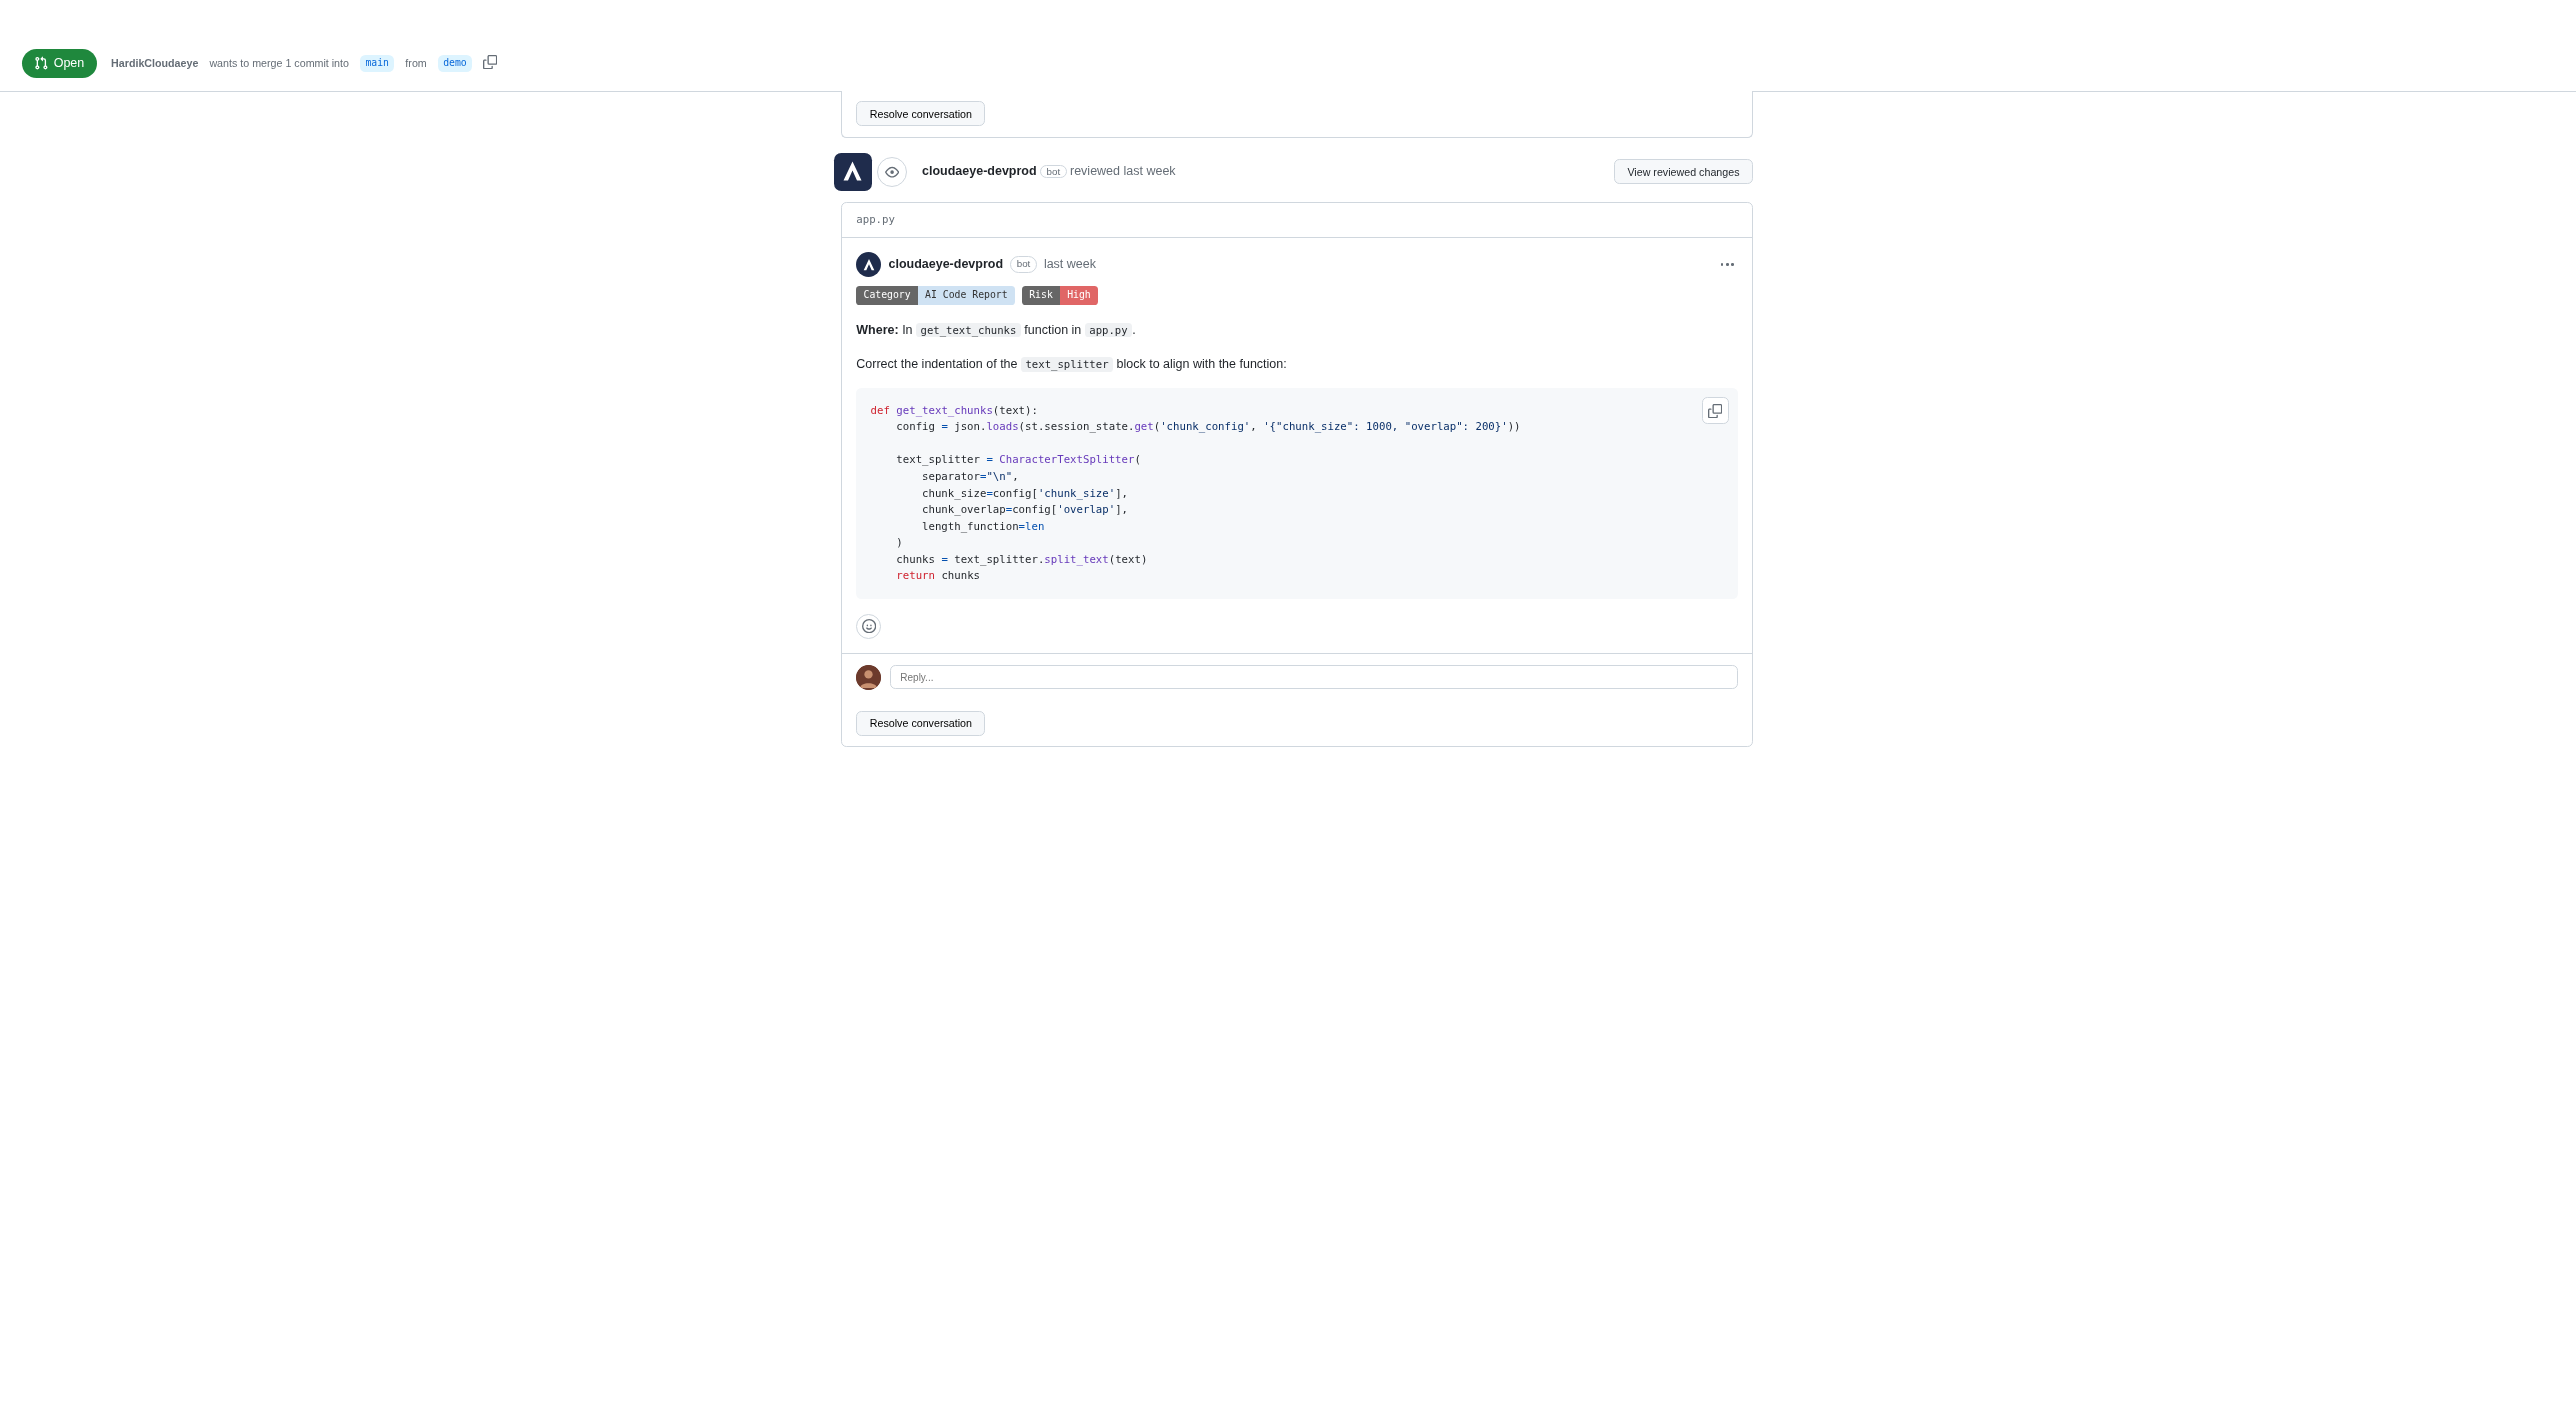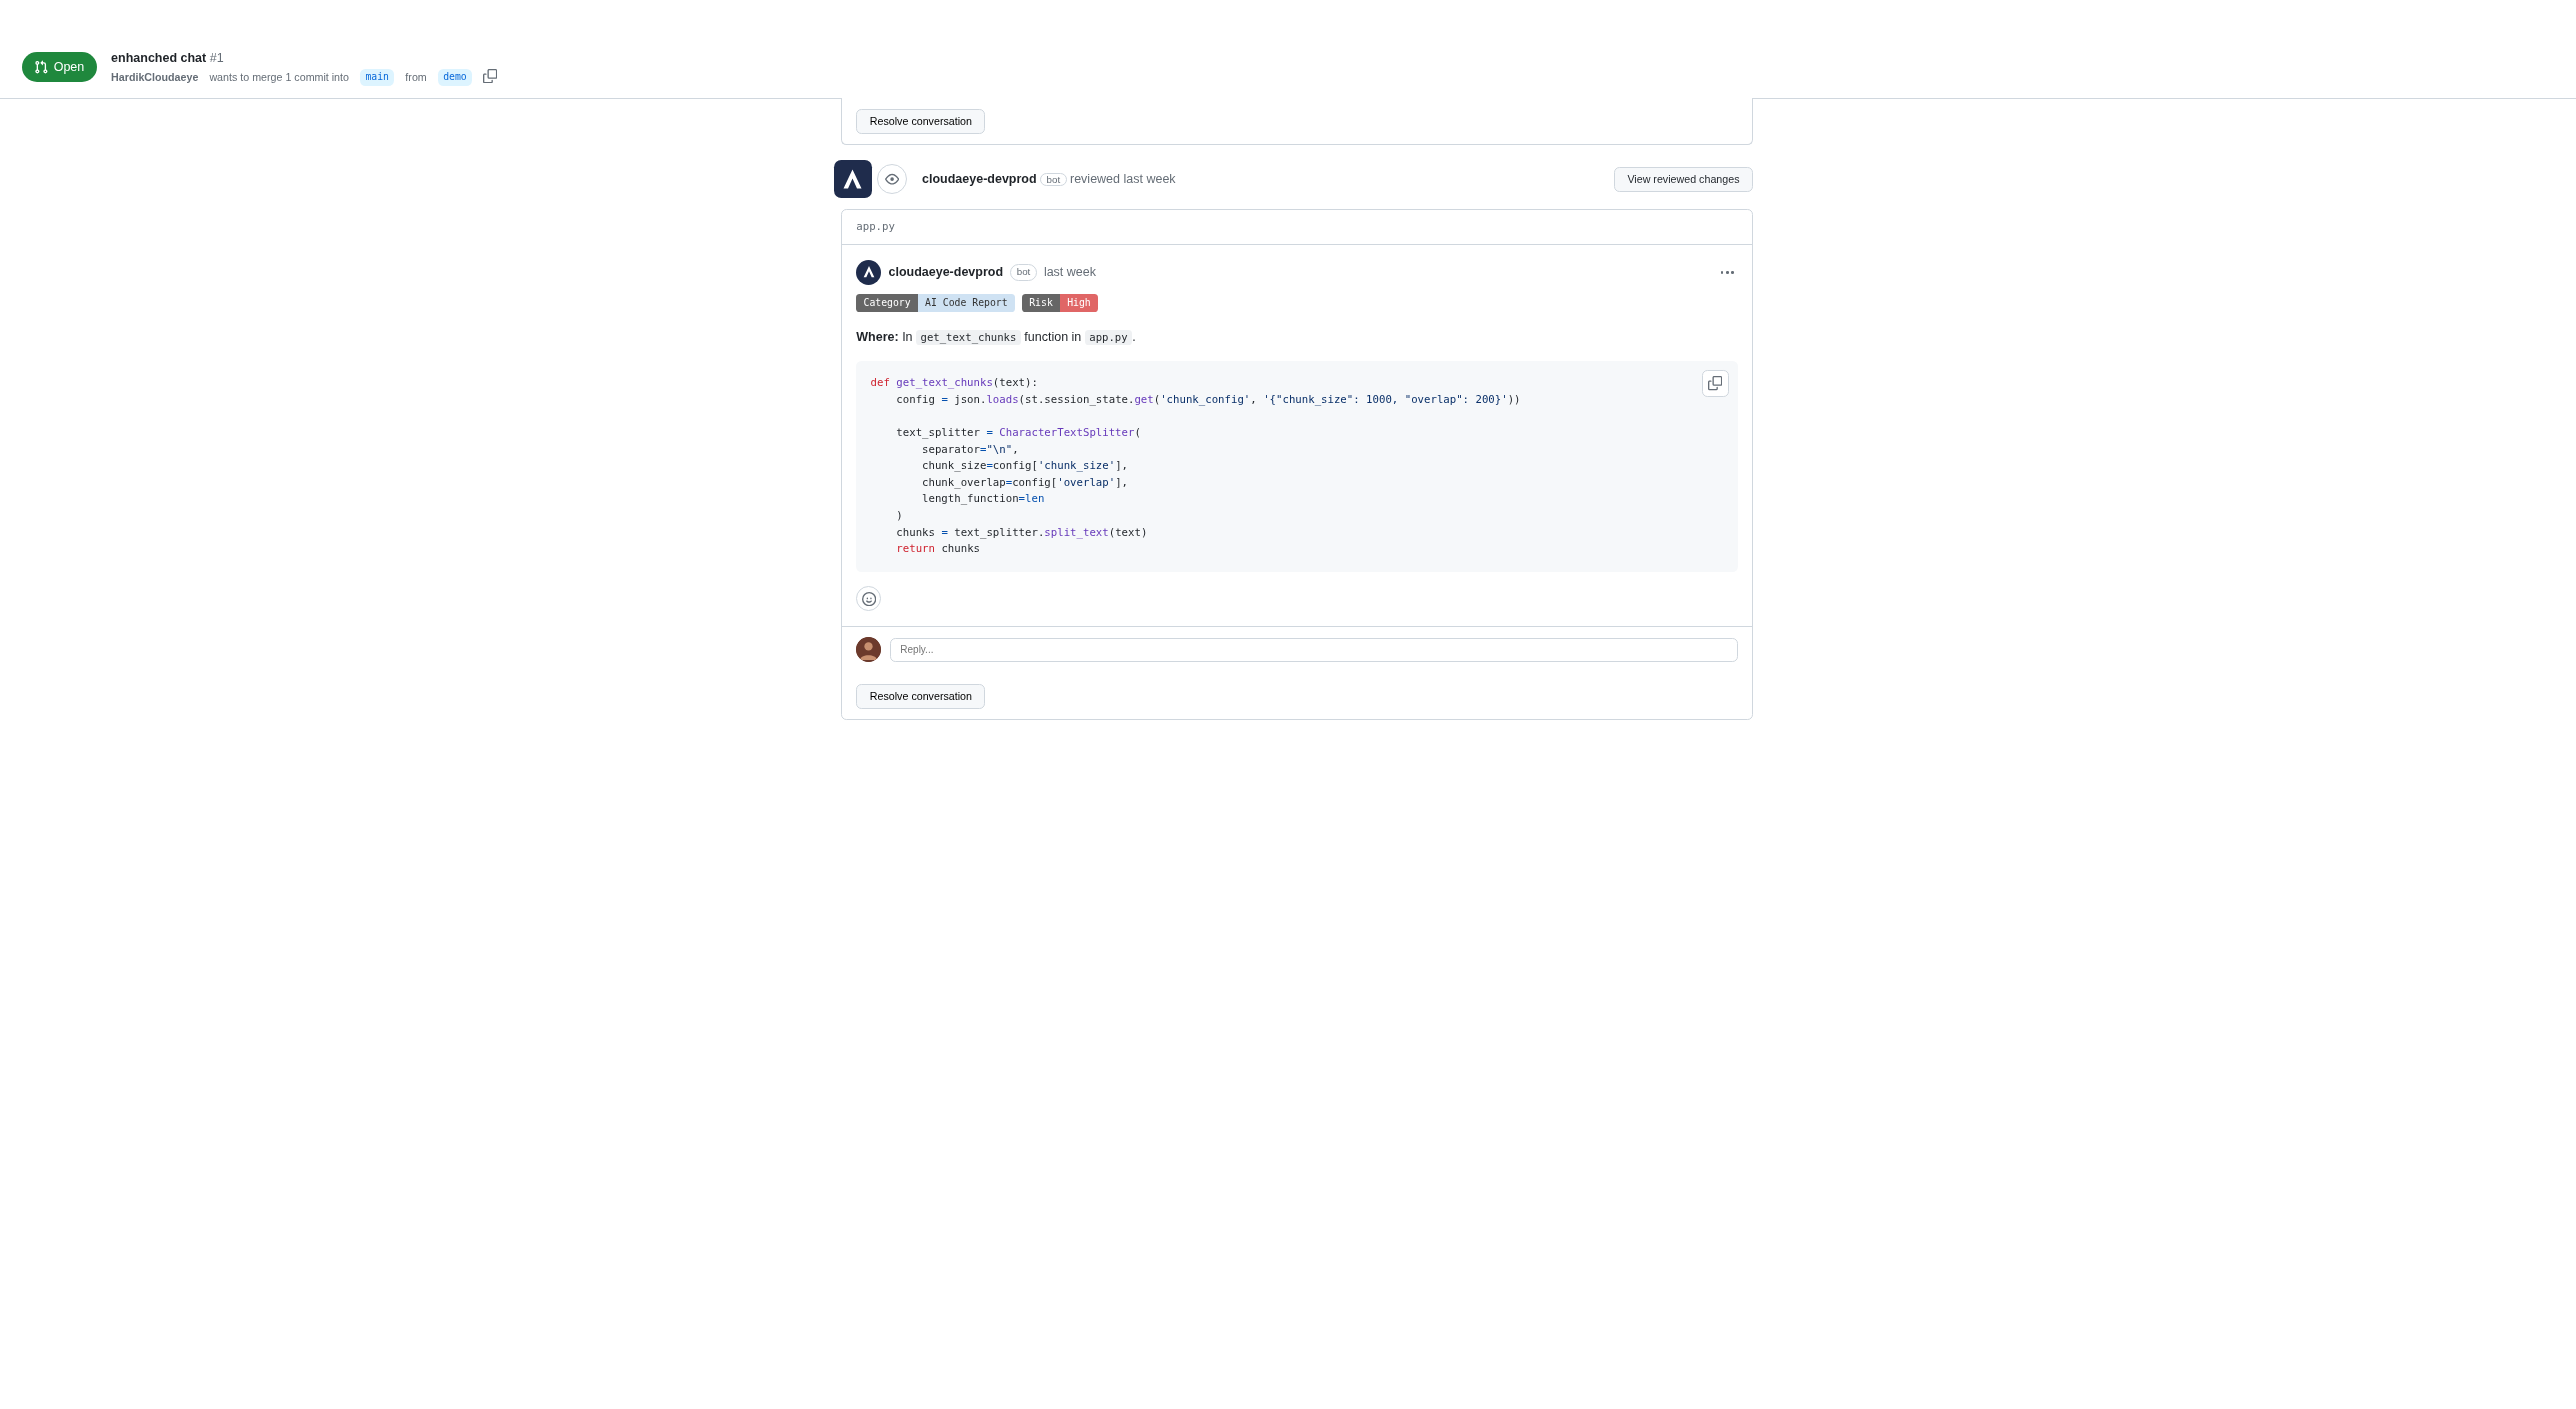--- a/index.html
+++ b/index.html
@@ -264,24 +264,20 @@
 <body>
 
 <div class="header-bar">
   <div class="status-badge">
     <svg class="svg-icon" viewBox="0 0 16 16">
         <path d="M1.5 3.25a2.25 2.25 0 1 1 3 2.122v5.256a2.251 2.251 0 1 1-1.5 0V5.372A2.25 2.25 0 0 1 1.5 3.25Zm5.677-.177L9.573.677A.25.25 0 0 1 10 .854V2.5h1A2.5 2.5 0 0 1 13.5 5v5.628a2.251 2.251 0 1 1-1.5 0V5a1 1 0 0 0-1-1h-1v1.646a.25.25 0 0 1-.427.177L7.177 3.427a.25.25 0 0 1 0-.354ZM3.75 2.5a.75.75 0 1 0 0 1.5.75.75 0 0 0 0-1.5Zm0 9.5a.75.75 0 1 0 0 1.5.75.75 0 0 0 0-1.5Zm8.25.75a.75.75 0 1 0 1.5 0 .75.75 0 0 0-1.5 0Z"></path>
       </svg>
     <span>Open</span>
   </div>
   <div class="title-block">
-    <div class="pr-title">
-      <span>enhanched chat</span>
-      <span class="pr-number">#1</span>
-    </div>
     <div class="merge-line">
       <b>HardikCloudaeye</b>
       <span> wants to merge 1 commit into </span>
       <span class="branch-chip">main</span>
       <span> from </span>
       <span class="branch-chip">demo</span>
       <svg class="copy-icon" viewBox="0 0 16 16" fill="currentColor">
           <path d="M0 6.75C0 5.784.784 5 1.75 5h1.5a.75.75 0 0 1 0 1.5h-1.5a.25.25 0 0 0-.25.25v7.5c0 .138.112.25.25.25h7.5a.25.25 0 0 0 .25-.25v-1.5a.75.75 0 0 1 1.5 0v1.5A1.75 1.75 0 0 1 9.25 16h-7.5A1.75 1.75 0 0 1 0 14.25Z"></path>
           <path d="M5 1.75C5 .784 5.784 0 6.75 0h7.5C15.216 0 16 .784 16 1.75v7.5A1.75 1.75 0 0 1 14.25 11h-7.5A1.75 1.75 0 0 1 5 9.25Zm1.75-.25a.25.25 0 0 0-.25.25v7.5c0 .138.112.25.25.25h7.5a.25.25 0 0 0 .25-.25v-7.5a.25.25 0 0 0-.25-.25Z"></path>
         </svg>
@@ -346,20 +342,23 @@
           <span class="k">Risk</span>
           <span class="v2">High</span>
         </span>
       </div>
 
 
       <p class="where-text">
         <b>Where:</b><span> In </span><code class="mono-inline">get_text_chunks</code><span> function in </span><code class="mono-inline">app.py</code><span>.</span>
       </p>
 
+      <p class="correct-text">
+        <span>Correct the indentation of the </span><code class="mono-inline">text_splitter</code><span> block to align with the function:</span>
+      </p>
 
       <div class="code-block"><div class="code-copy"><svg viewBox="0 0 16 16" width="14.3" height="14.3" fill="#656d76">
               <path d="M0 6.75C0 5.784.784 5 1.75 5h1.5a.75.75 0 0 1 0 1.5h-1.5a.25.25 0 0 0-.25.25v7.5c0 .138.112.25.25.25h7.5a.25.25 0 0 0 .25-.25v-1.5a.75.75 0 0 1 1.5 0v1.5A1.75 1.75 0 0 1 9.25 16h-7.5A1.75 1.75 0 0 1 0 14.25Z"></path>
               <path d="M5 1.75C5 .784 5.784 0 6.75 0h7.5C15.216 0 16 .784 16 1.75v7.5A1.75 1.75 0 0 1 14.25 11h-7.5A1.75 1.75 0 0 1 5 9.25Zm1.75-.25a.25.25 0 0 0-.25.25v7.5c0 .138.112.25.25.25h7.5a.25.25 0 0 0 .25-.25v-7.5a.25.25 0 0 0-.25-.25Z"></path>
             </svg></div><span class="kw">def</span><span class="fn"> get_text_chunks</span><span>(text):</span>
 <span>    config </span><span class="op">=</span><span> json.</span><span class="fn">loads</span><span>(st.session_state.</span><span class="fn">get</span><span>(</span><span class="str">'chunk_config'</span><span>, </span><span class="str">'{"chunk_size": 1000, "overlap": 200}'</span><span>))</span>
 
 <span>    text_splitter </span><span class="op">=</span><span class="fn"> CharacterTextSplitter</span><span>(</span>
 <span>        separator</span><span class="op">=</span><span class="str">"\n"</span><span>,</span>
 <span>        chunk_size</span><span class="op">=</span><span>config[</span><span class="str">'chunk_size'</span><span>],</span>

